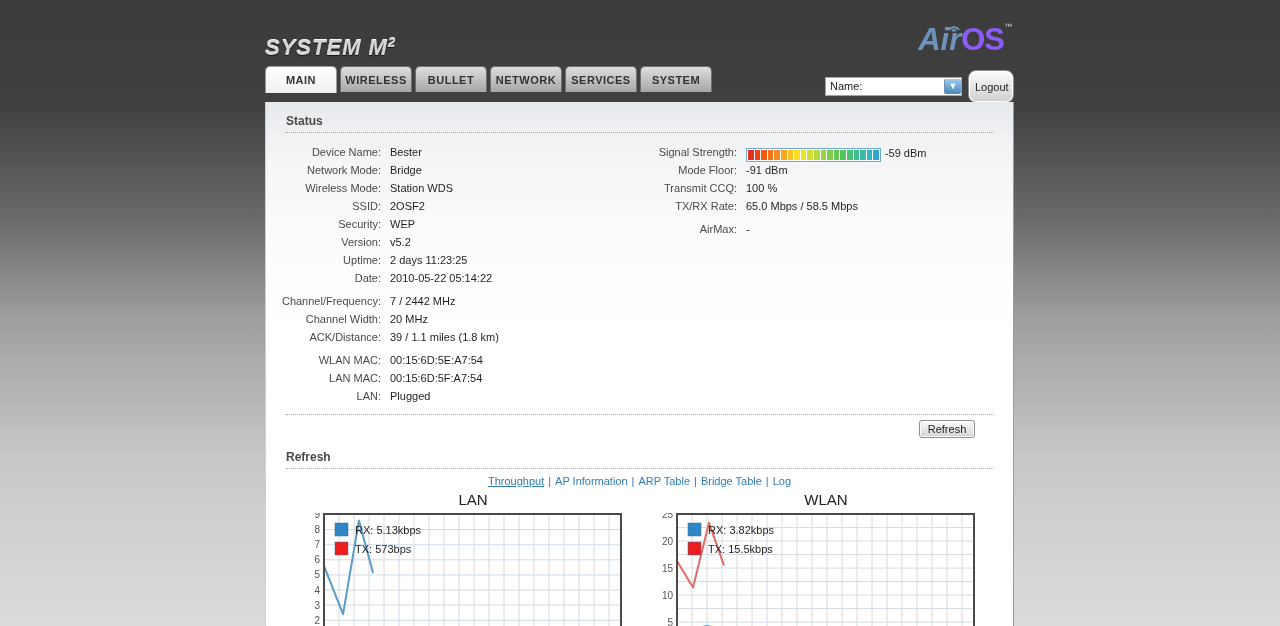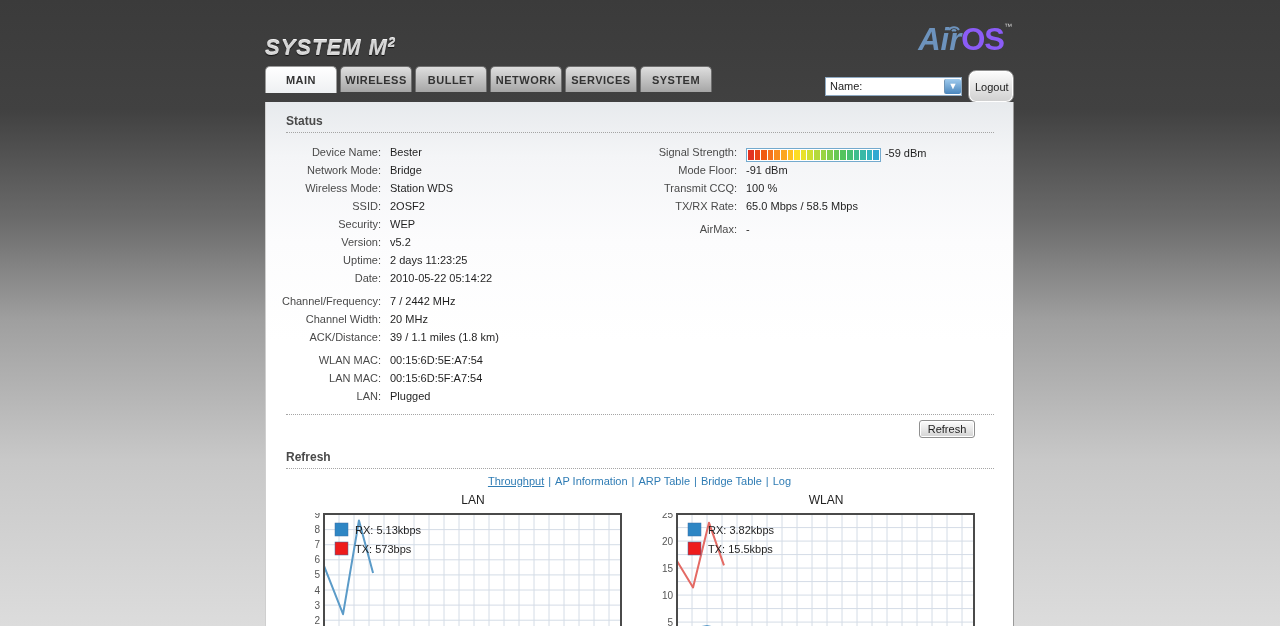--- a/index.html
+++ b/index.html
@@ -85,21 +85,21 @@
   
   .monitor-links{margin-top:6px;text-align:center;font-size:11px;font-weight:normal;color:#2f7cb4;}
   .mon-link{color:#2f7cb4;text-decoration:none;cursor:pointer;}
   .mon-link.active{text-decoration:underline;}
   .mon-sep{color:#2f7cb4;margin:0 4px;}
   
   .charts-row{display:flex;margin-top:6px;margin-left:33px;}
   .chart-block{width:324px;}
   .chart-block + .chart-block{margin-left:29px;}
   .chart-title{height:14px;line-height:14px;text-align:center;padding-left:24px;
-    font-size:12px;color:#222;margin-bottom:6px;}
+    font-size:15px;color:#222;margin-bottom:6px;}
   .chart-svg{display:block;}
 </style>
 </head>
 <body>
 
 <div class="bullet-logo"><span>SYSTEM</span>&nbsp;<span>M</span><sup>2</sup></div>
 
 <div class="airos-logo" style="position:absolute;">
   <span class="wifi-waves">
     <svg width="18" height="12" viewBox="0 0 18 12">

